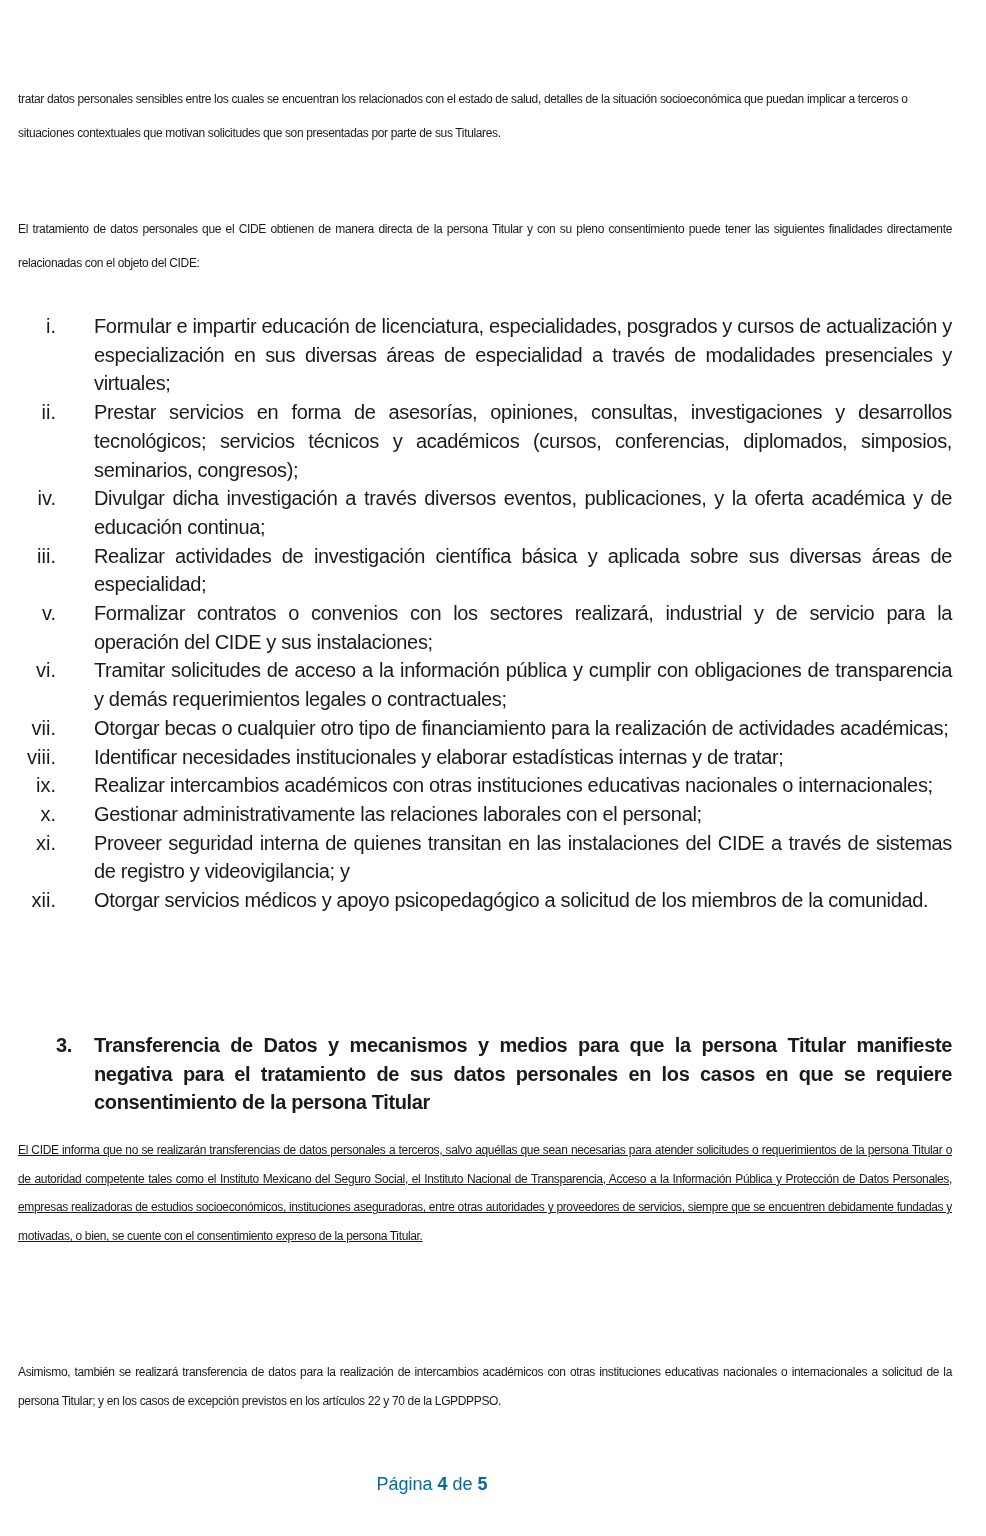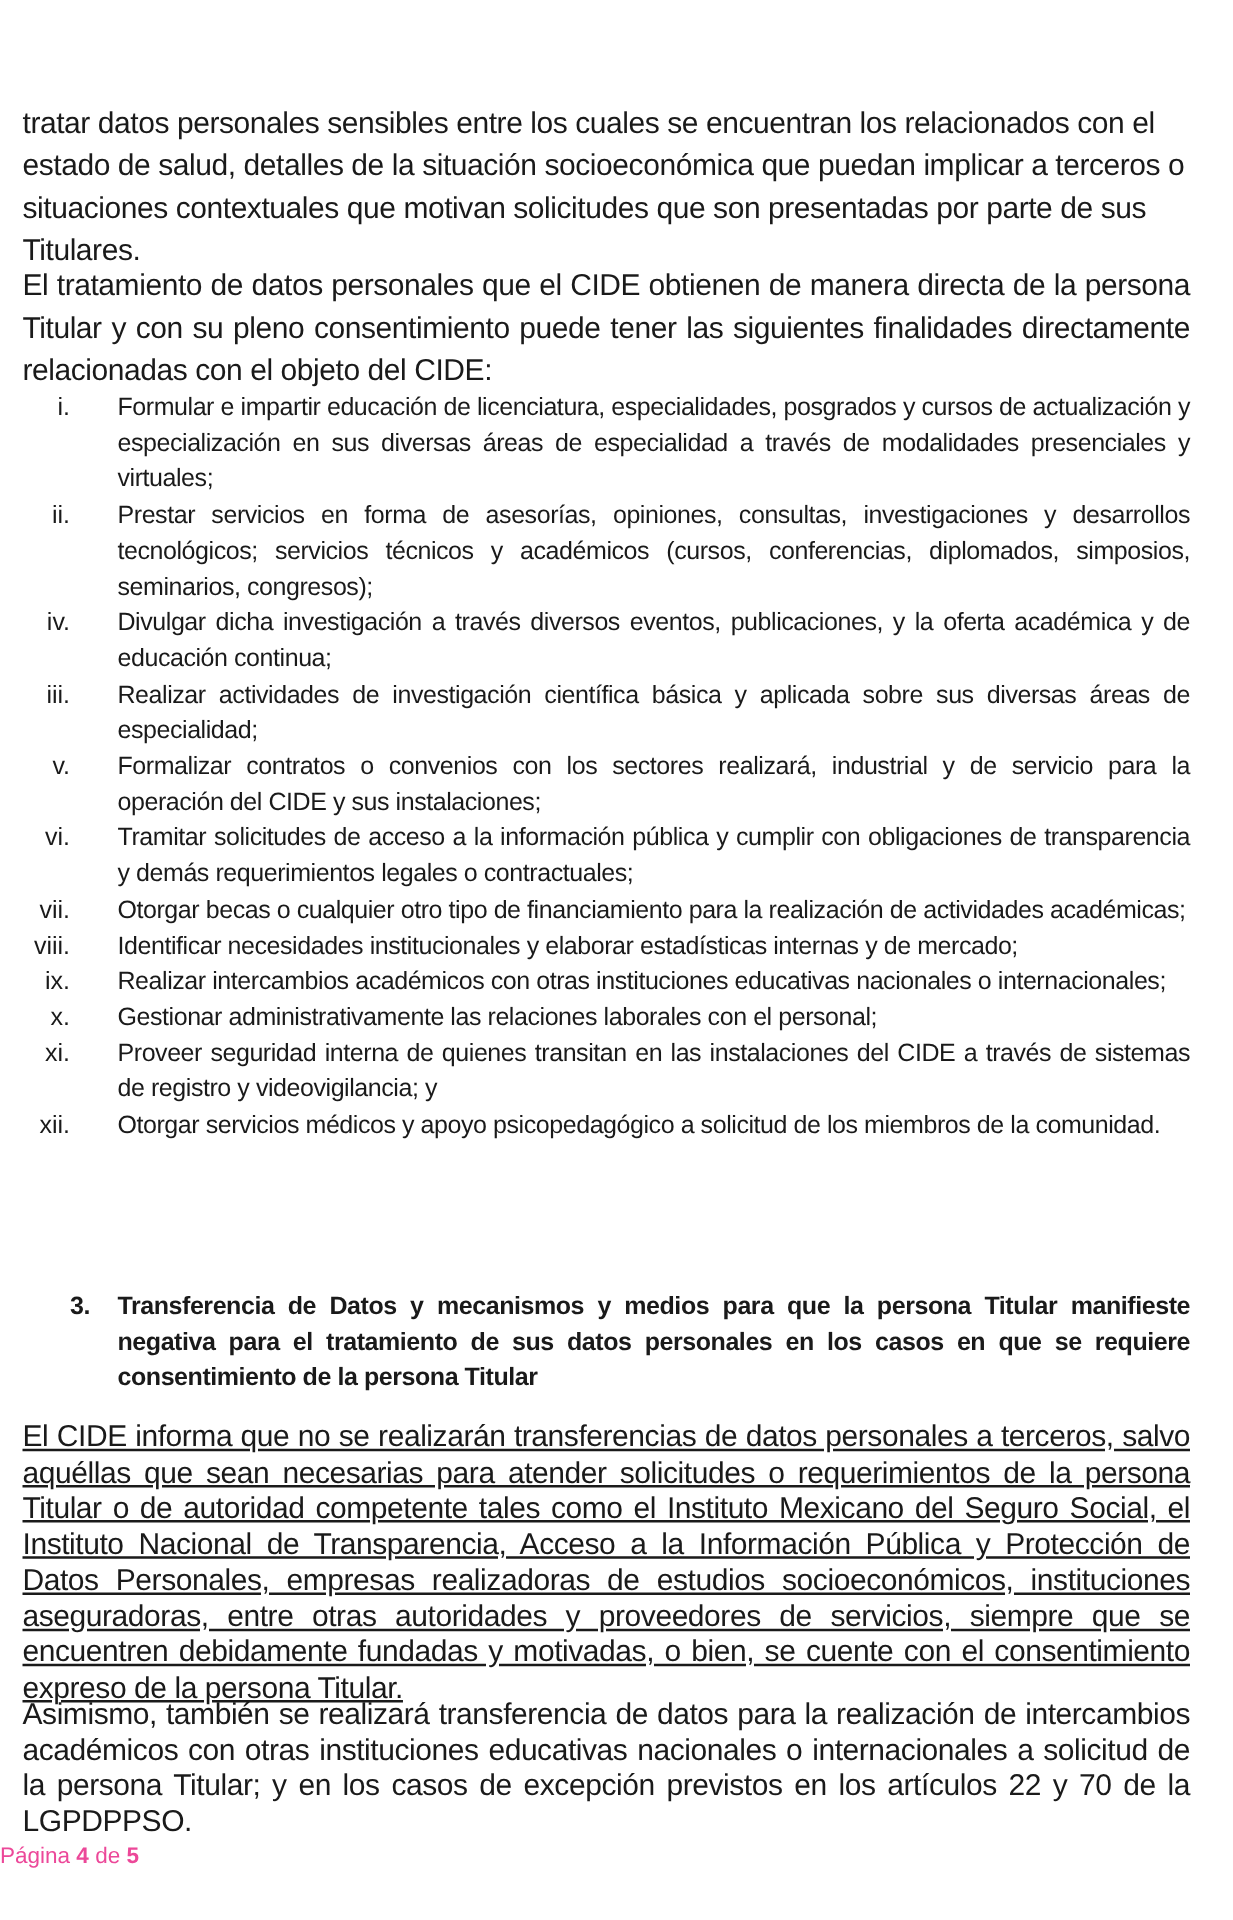--- a/index.html
+++ b/index.html
@@ -3,58 +3,58 @@
 <meta charset="utf-8">
 <style>
   html, body { margin: 0; padding: 0; background: #ffffff; }
   body {
     width: 986px; height: 1536px; position: relative; overflow: hidden;
     font-family: "Liberation Sans", sans-serif;
     color: #1a1a1a;
   }
   .page { position: absolute; left: 18px; top: 0; width: 934px; }
   .p {
-    font-size: 24px; letter-spacing: -0.35px; word-spacing: 0px;
+    font-size: 12px; letter-spacing: -0.35px; word-spacing: 0px;
     text-align: justify; margin: 0;
   }
   .p1 { position: absolute; top: 82px; line-height: 34px; width: 934px; text-align: left; }
   .p2 { position: absolute; top: 212px; line-height: 34px; width: 934px; }
   .list { position: absolute; top: 312px; left: 0; width: 934px; margin: 0; padding: 0; list-style: none; }
   .li { position: relative; padding-left: 76px; font-size: 20px; line-height: 28.7px; letter-spacing: -0.35px; text-align: justify; }
   .num { position: absolute; left: 0; width: 38px; text-align: right; top: 0; letter-spacing: 0; }
   .heading {
     position: absolute; top: 1031px; left: 0; width: 934px;
     font-weight: bold; font-size: 20px; line-height: 28.7px; letter-spacing: -0.35px; text-align: justify;
   }
   .heading .hnum { position: absolute; left: 38px; top: 0; }
   .heading .htext { display: block; padding-left: 76px; }
   .p3 { position: absolute; top: 1136px; line-height: 28.7px; width: 934px; text-decoration: underline; }
   .p4 { position: absolute; top: 1358px; line-height: 28.7px; width: 934px; }
   .footer {
-    position: absolute; top: 1474px; left: 0; width: 864px; 
-    font-size: 18px; color: #ec4899;
+    position: absolute; top: 1474px; left: 0; width: 864px; text-align: center;
+    font-size: 18px; color: #0369a1;
   }
   .footer b { font-weight: bold; }
 </style>
 </head>
 <body>
 
 <div class="page">
   <p class="p p1">tratar datos personales sensibles entre los cuales se encuentran los relacionados con el estado de salud, detalles de la situación socioeconómica que puedan implicar a terceros o situaciones contextuales que motivan solicitudes que son presentadas por parte de sus Titulares.</p>
   <p class="p p2">El tratamiento de datos personales que el CIDE obtienen de manera directa de la persona Titular y con su pleno consentimiento puede tener las siguientes finalidades directamente relacionadas con el objeto del CIDE:</p>
 
   <ul class="list">
     <li class="li"><span class="num">i.</span><span>Formular e impartir educación de licenciatura, especialidades, posgrados y cursos de actualización y especialización en sus diversas áreas de especialidad a través de modalidades presenciales y virtuales;</span></li>
     <li class="li"><span class="num">ii.</span><span>Prestar servicios en forma de asesorías, opiniones, consultas, investigaciones y desarrollos tecnológicos; servicios técnicos y académicos (cursos, conferencias, diplomados, simposios, seminarios, congresos);</span></li>
     <li class="li"><span class="num">iv.</span><span>Divulgar dicha investigación a través diversos eventos, publicaciones, y la oferta académica y de educación continua;</span></li>
     <li class="li"><span class="num">iii.</span><span>Realizar actividades de investigación científica básica y aplicada sobre sus diversas áreas de especialidad;</span></li>
     <li class="li"><span class="num">v.</span><span>Formalizar contratos o convenios con los sectores realizará, industrial y de servicio para la operación del CIDE y sus instalaciones;</span></li>
     <li class="li"><span class="num">vi.</span><span>Tramitar solicitudes de acceso a la información pública y cumplir con obligaciones de transparencia y demás requerimientos legales o contractuales;</span></li>
     <li class="li"><span class="num">vii.</span><span>Otorgar becas o cualquier otro tipo de financiamiento para la realización de actividades académicas;</span></li>
-    <li class="li"><span class="num">viii.</span><span>Identificar necesidades institucionales y elaborar estadísticas internas y de mercado;</span></li>
+    <li class="li"><span class="num">viii.</span><span>Identificar necesidades institucionales y elaborar estadísticas internas y de tratar;</span></li>
     <li class="li"><span class="num">ix.</span><span>Realizar intercambios académicos con otras instituciones educativas nacionales o internacionales;</span></li>
     <li class="li"><span class="num">x.</span><span>Gestionar administrativamente las relaciones laborales con el personal;</span></li>
     <li class="li"><span class="num">xi.</span><span>Proveer seguridad interna de quienes transitan en las instalaciones del CIDE a través de sistemas de registro y videovigilancia; y</span></li>
     <li class="li"><span class="num">xii.</span><span>Otorgar servicios médicos y apoyo psicopedagógico a solicitud de los miembros de la comunidad.</span></li>
   </ul>
 
   <div class="heading">
     <span class="hnum">3.</span>
     <span class="htext">Transferencia de Datos y mecanismos y medios para que la persona Titular manifieste negativa para el tratamiento de sus datos personales en los casos en que se requiere consentimiento de la persona Titular</span>
   </div>

